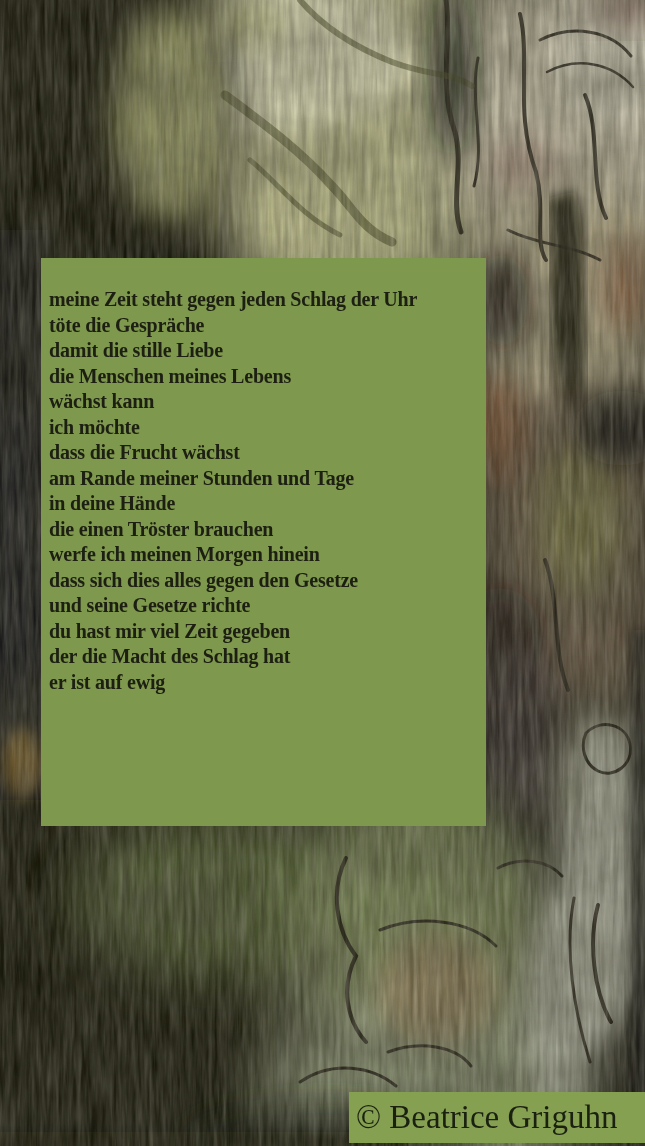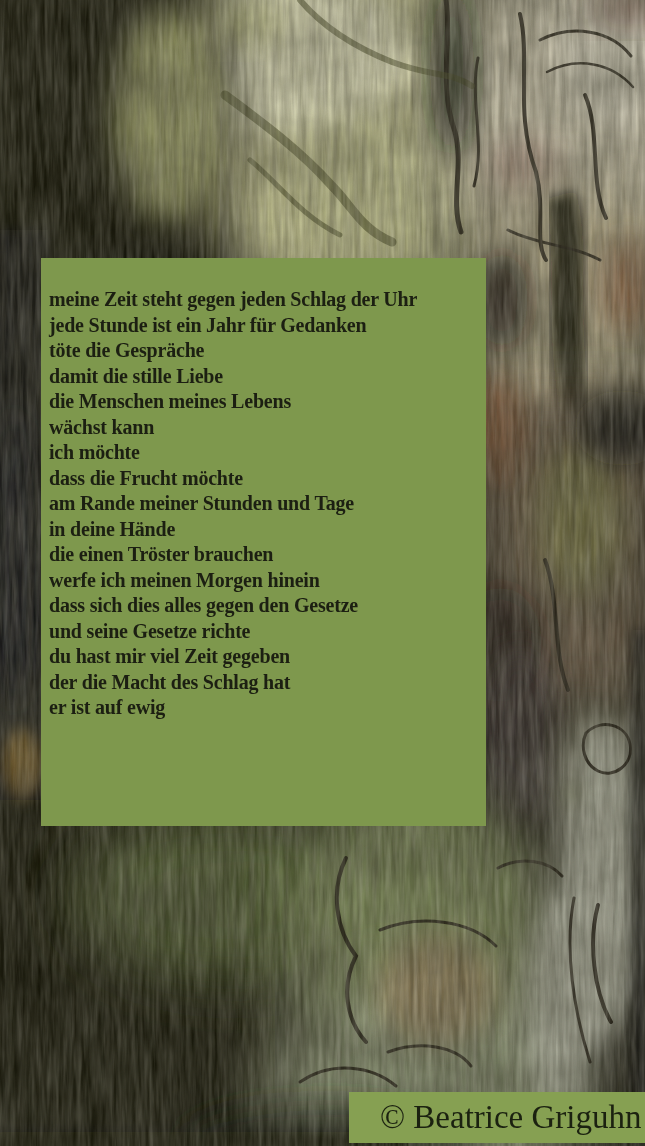--- a/index.html
+++ b/index.html
@@ -147,35 +147,34 @@
       <path d="M250,160 C280,185 300,215 340,235" stroke-width="5"></path>
     </g>
 
     <rect width="645" height="1146" filter="url(#mottle)" opacity="0.5"></rect>
     <rect width="645" height="1146" filter="url(#grainDark)" opacity="0.5"></rect>
     <rect width="645" height="1146" filter="url(#grainLight)" opacity="0.3"></rect>
   </svg>
 
   <div class="poem-box" style="background-color: rgb(126, 152, 77);">
     <div class="poem-line">meine Zeit steht gegen jeden Schlag der Uhr</div>
-    <div class="poem-line">jede Stunde ist ein Jahr für Gedanken</div>
     <div class="poem-line">töte die Gespräche</div>
     <div class="poem-line">damit die stille Liebe</div>
     <div class="poem-line">die Menschen meines Lebens</div>
     <div class="poem-line">wächst kann</div>
     <div class="poem-line">ich möchte</div>
-    <div class="poem-line">dass die Frucht möchte</div>
+    <div class="poem-line">dass die Frucht wächst</div>
     <div class="poem-line">am Rande meiner Stunden und Tage</div>
     <div class="poem-line">in deine Hände</div>
     <div class="poem-line">die einen Tröster brauchen</div>
     <div class="poem-line">werfe ich meinen Morgen hinein</div>
     <div class="poem-line">dass sich dies alles gegen den Gesetze</div>
     <div class="poem-line">und seine Gesetze richte</div>
     <div class="poem-line">du hast mir viel Zeit gegeben</div>
     <div class="poem-line">der die Macht des Schlag hat</div>
     <div class="poem-line">er ist auf ewig</div>
   </div>
 
-  <div class="copyright-bar" style="background-color: rgb(134, 160, 82); padding-left: 24px;">
+  <div class="copyright-bar" style="background-color: rgb(134, 160, 82);">
     <span class="copyright-text">© Beatrice Griguhn</span>
   </div>
 
 </div>
 
 </body></html>

